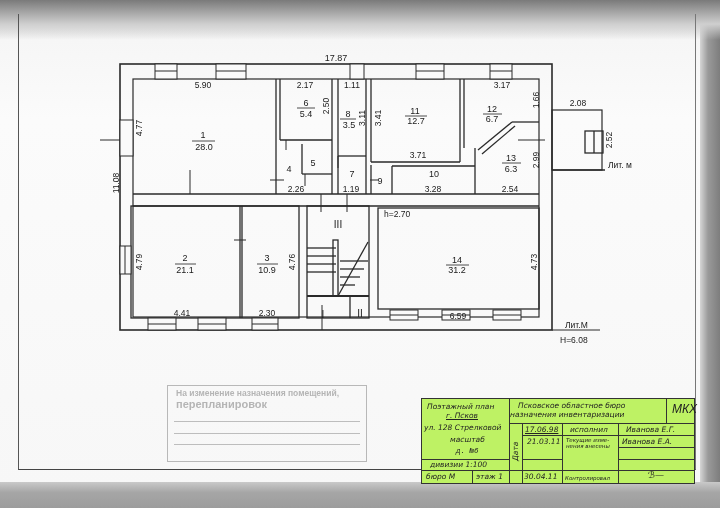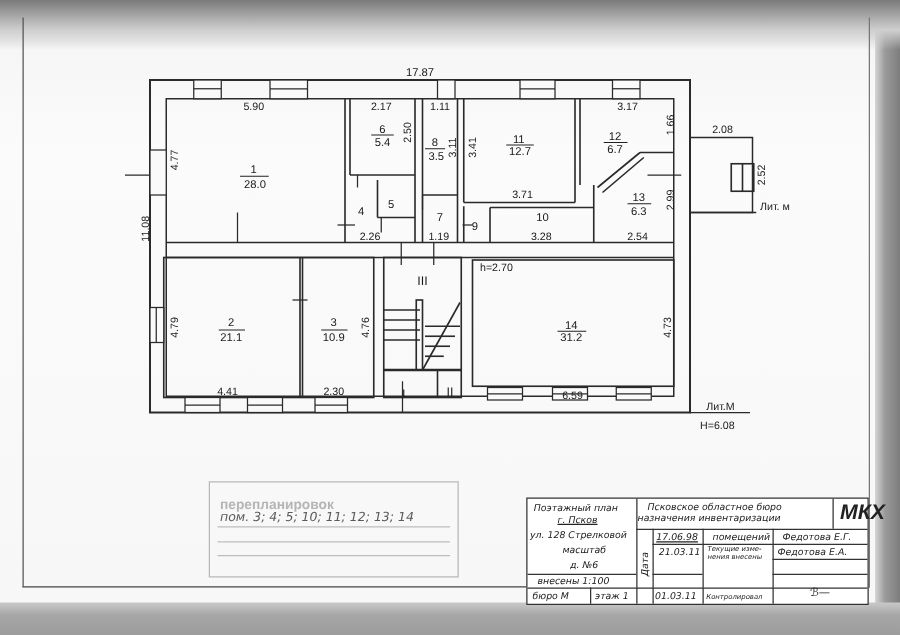--- a/index.html
+++ b/index.html
@@ -37,27 +37,27 @@
     border:1.4px solid #b8b8b8; z-index:5; color:#a9a9a9;
     font-family:"Liberation Sans", sans-serif;
   }
   .stamp .l1 { position:absolute; left:8px; top:2px; font-size:8.5px; font-weight:bold; color:#b5b5b5; white-space:nowrap; }
   .stamp .l2 { position:absolute; left:8px; top:12px; font-size:11px; font-weight:bold; color:#b5b5b5; }
   .stamp .hand { position:absolute; left:8px; top:23px; font-size:10px; font-style:italic; color:#5a5a5a; font-family:"DejaVu Sans", sans-serif; white-space:nowrap; }
   .stamp .line { position:absolute; left:6px; right:6px; height:0; border-top:1px solid #bdbdbd; }
   .stamp .refused { position:absolute; left:6px; top:60px; font-size:9.5px; font-weight:bold; color:#b0b0b0; letter-spacing:0.2px; white-space:nowrap; }
   .titleblock {
     position:absolute; left:421px; top:398px; width:272px; height:84px;
-    border:1.3px solid #333; z-index:5; background:#ffffff;
+    border:1.3px solid #333; z-index:5; background:#bef264;
     font-family:"DejaVu Sans", sans-serif; font-style:italic; color:#222;
   }
   .tb-cell { position:absolute; font-size:7.5px; line-height:9px; white-space:nowrap; }
   .tb-v { position:absolute; border-left:1px solid #333; }
   .tb-h { position:absolute; border-top:1px solid #333; }
-  .mkx { font-style:italic; font-weight:bold; font-size:17px; font-family:"Liberation Sans", sans-serif; }
+  .mkx { font-style:italic; font-weight:normal; font-size:12px; font-family:"Liberation Sans", sans-serif; }
 </style>
 </head>
 <body>
 
 <div class="paper"></div>
 <div class="right-edge"></div>
 <div class="bottom-edge"></div>
 <div class="top-shade"></div>
 <div class="frame"></div>
 
@@ -253,22 +253,22 @@
     <text transform="translate(537,262) rotate(-90)">4.73</text>
     <text transform="translate(612,140) rotate(-90)">2.52</text>
   </g>
 
   <text x="608" y="168" font-size="8.5">Лит. м</text>
   <text x="565" y="328" font-size="8.5">Лит.М</text>
   <text x="560" y="343" font-size="8.5">H=6.08</text>
 </svg>
 
 <div class="stamp">
+  <div class="l1">На изменение назначения помещений,</div>
   <div class="l2">перепланировок</div>
-  <div class="hand">пом. 3; 4; 5; 10; 11; 12; 13; 14</div>
   <div class="line" style="top:35px"></div>
   <div class="line" style="top:47px"></div>
   <div class="line" style="top:58px"></div>
 </div>
 
 <div class="titleblock">
   <div class="tb-v" style="left:87px; top:0; height:84px;"></div>
   <div class="tb-v" style="left:100px; top:24px; height:60px;"></div>
   <div class="tb-v" style="left:140px; top:24px; height:60px;"></div>
   <div class="tb-v" style="left:196px; top:24px; height:60px;"></div>
@@ -279,35 +279,35 @@
   <div class="tb-h" style="left:100px; top:36px; width:172px;"></div>
   <div class="tb-h" style="left:100px; top:60px; width:40px;"></div>
   <div class="tb-h" style="left:196px; top:48px; width:76px;"></div>
   <div class="tb-h" style="left:196px; top:60px; width:76px;"></div>
   <div class="tb-v" style="left:50px; top:71px; height:13px;"></div>
 
   <div class="tb-cell" style="left:5px; top:3px;">Поэтажный план</div>
   <div class="tb-cell" style="left:24px; top:12px;text-decoration:underline;">г. Псков</div>
   <div class="tb-cell" style="left:2px; top:24px;">ул. 128 Стрелковой</div>
   <div class="tb-cell" style="left:28px; top:36px;">масштаб</div>
-  <div class="tb-cell" style="left:34px; top:48px;">д. №6</div>
-  <div class="tb-cell" style="left:8px; top:61px;">внесены 1:100</div>
+  <div class="tb-cell" style="left:34px; top:48px;font-family:Liberation Mono, monospace;">д. №6</div>
+  <div class="tb-cell" style="left:8px; top:61px;">дивизии 1:100</div>
   <div class="tb-cell" style="left:4px; top:73px;">бюро М</div>
   <div class="tb-cell" style="left:54px; top:73px;">этаж 1</div>
 
   <div class="tb-cell" style="left:96px; top:2px;">Псковское областное бюро</div>
   <div class="tb-cell" style="left:88px; top:11px;">назначения инвентаризации</div>
   <div class="tb-cell mkx" style="left:250px; top:6px;">МКХ</div>
 
   <div class="tb-cell" style="left:89px; top:62px; transform:rotate(-90deg); transform-origin:left top;">Дата</div>
   <div class="tb-cell" style="left:103px; top:26px; text-decoration:underline;">17.06.98</div>
   <div class="tb-cell" style="left:105px; top:38px; ">21.03.11</div>
-  <div class="tb-cell" style="left:102px; top:73px;">01.03.11</div>
-
-  <div class="tb-cell" style="left:148px; top:26px;">помещений</div>
+  <div class="tb-cell" style="left:102px; top:73px;">30.04.11</div>
+
+  <div class="tb-cell" style="left:148px; top:26px;">исполнил</div>
   <div class="tb-cell" style="left:144px; top:38px; font-size:5.5px; line-height:6px;">Текущие изме-</div>
   <div class="tb-cell" style="left:144px; top:44px; font-size:5.5px; line-height:6px;">нения внесены</div>
   <div class="tb-cell" style="left:143px; top:75px; font-size:5.5px;">Контролировал</div>
 
-  <div class="tb-cell" style="left:204px; top:26px;">Федотова Е.Г.</div>
-  <div class="tb-cell" style="left:200px; top:38px;">Федотова Е.А.</div>
+  <div class="tb-cell" style="left:204px; top:26px;">Иванова Е.Г.</div>
+  <div class="tb-cell" style="left:200px; top:38px;">Иванова Е.А.</div>
   <div class="tb-cell" style="left:226px; top:72px; font-size:9px;">ℬ—</div>
 </div>
 
 </body></html>

